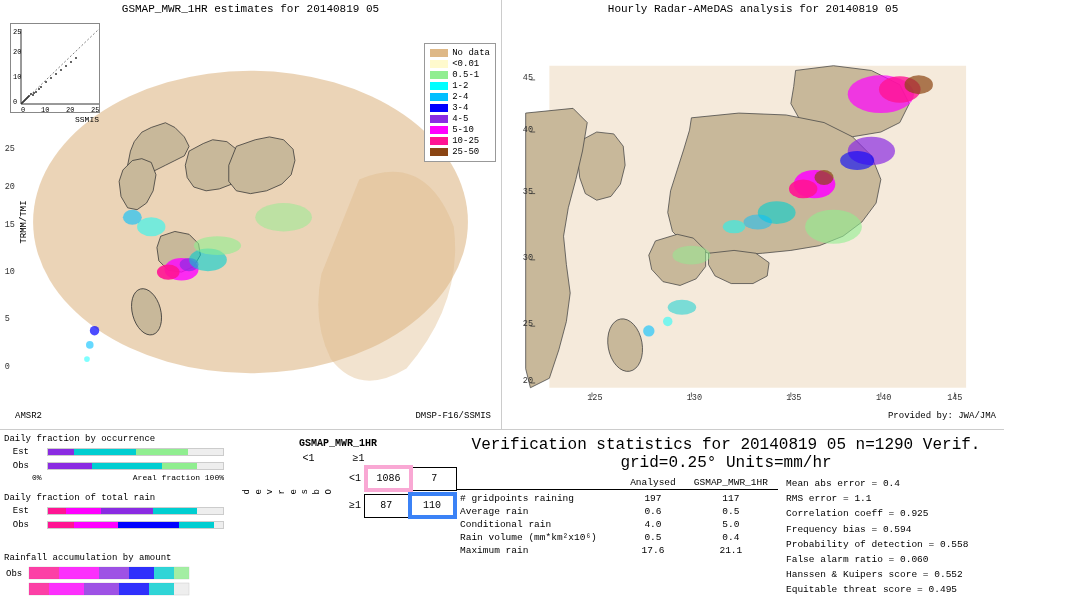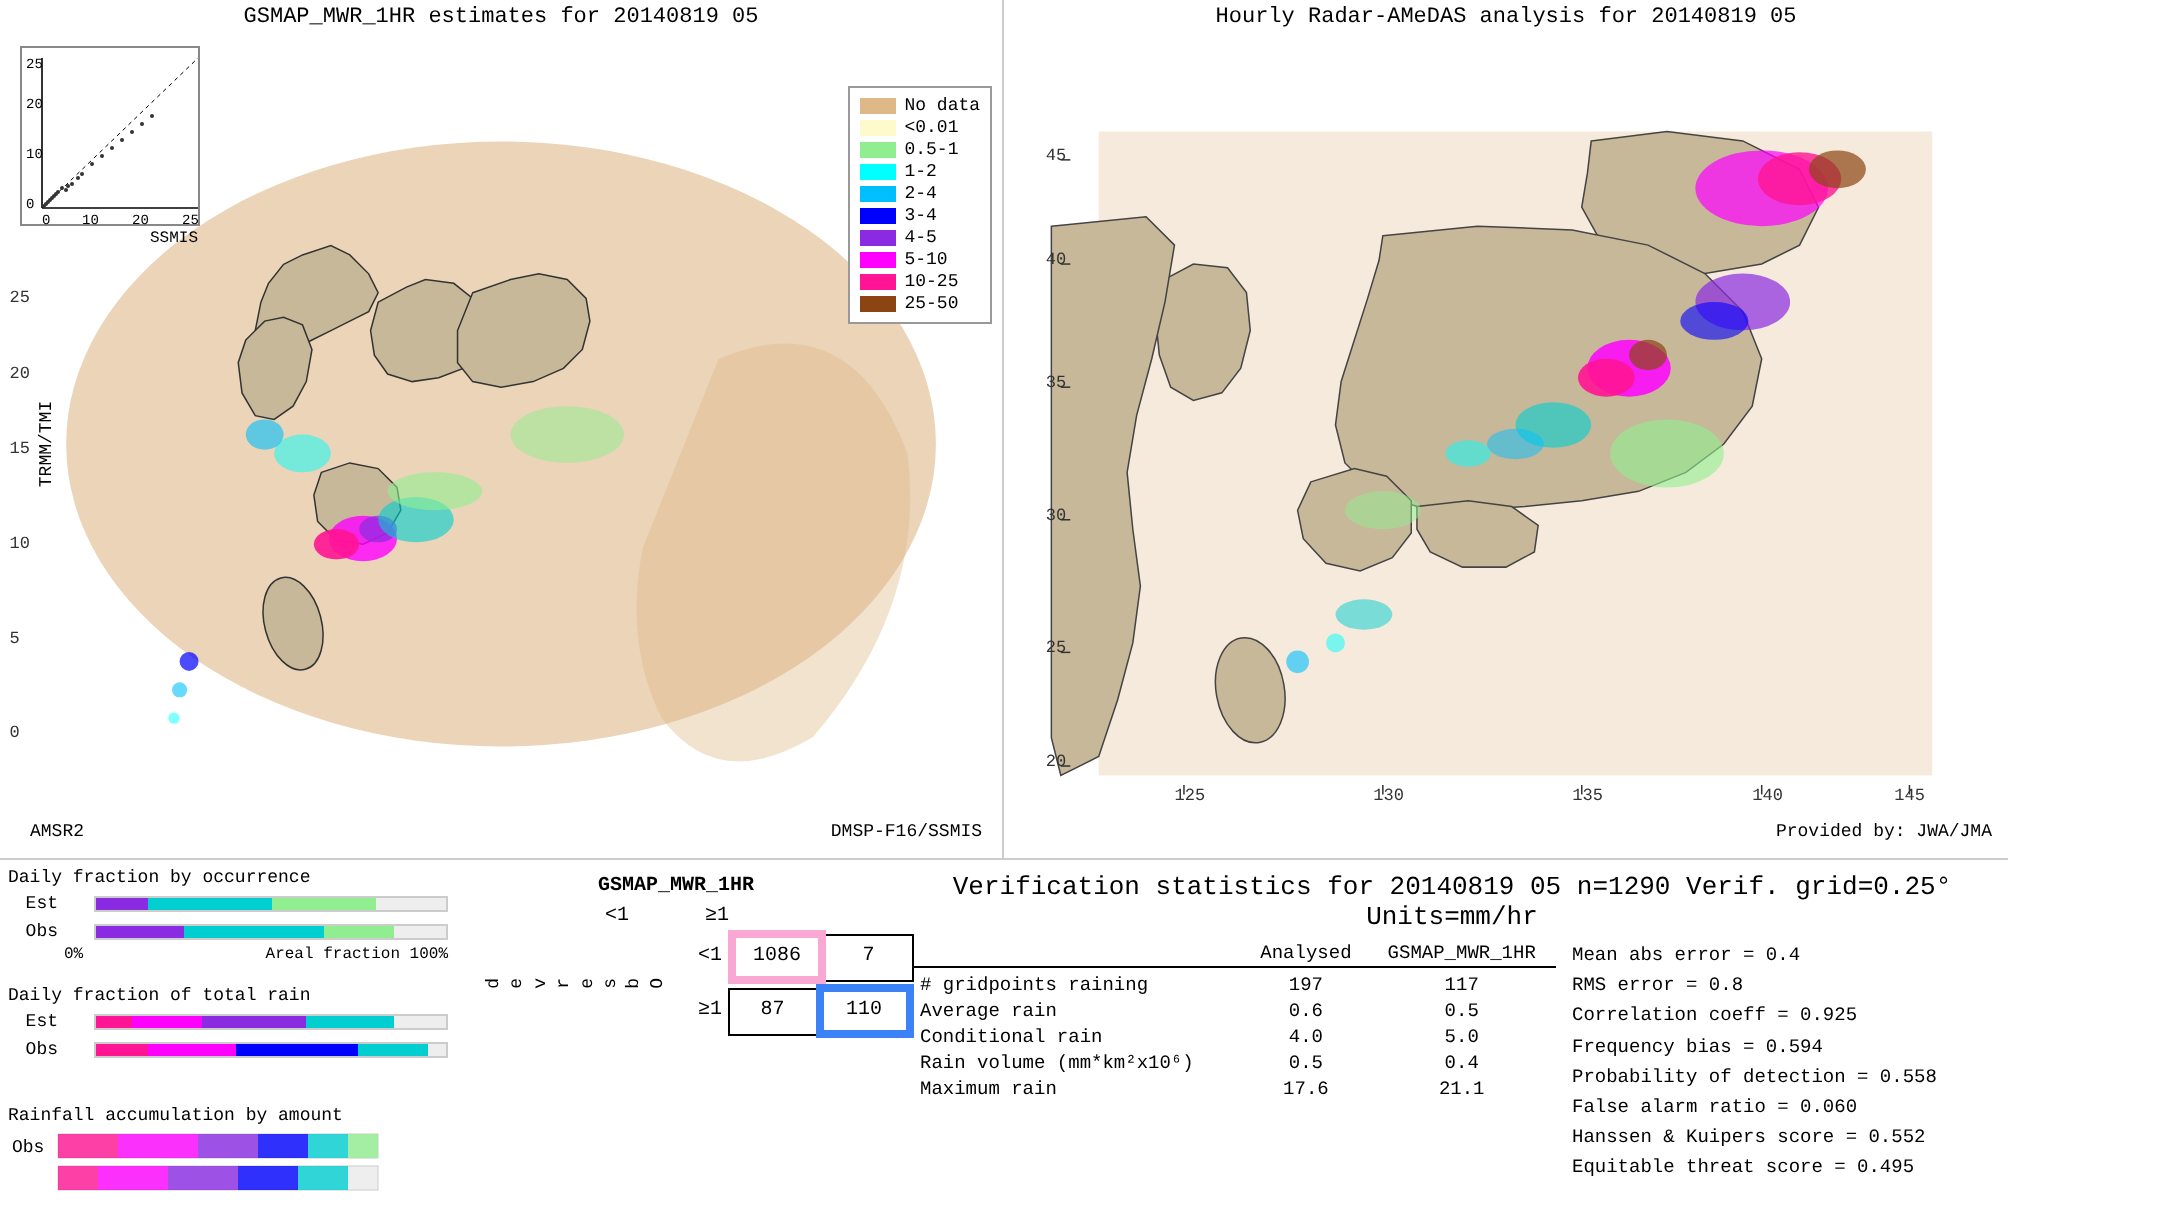--- a/index.html
+++ b/index.html
@@ -186,21 +186,21 @@
 
     
     .stats-panel {
       flex: 1;
       display: flex;
       flex-direction: column;
       padding: 2px 4px;
     }
 
     .stats-title {
-      font-size: 13px;
+      font-size: 16px;
       text-align: center;
       margin-bottom: 4px;
       font-family: 'Courier New', monospace;
     }
 
     .stats-columns {
       display: flex;
       gap: 8px;
       flex: 1;
     }
@@ -637,21 +637,21 @@
                 <td style="text-align:left">Maximum rain</td>
                 <td style="text-align:center">17.6</td>
                 <td style="text-align:center">21.1</td>
               </tr>
             </tbody>
           </table>
         </div>
 
         <div class="stats-right">
           <div class="stats-right-item">Mean abs error = 0.4</div>
-          <div class="stats-right-item">RMS error = 0.8</div>
+          <div class="stats-right-item">RMS error = 1.1</div>
           <div class="stats-right-item">Correlation coeff = 0.925</div>
           <div class="stats-right-item">Frequency bias = 0.594</div>
           <div class="stats-right-item">Probability of detection = 0.558</div>
           <div class="stats-right-item">False alarm ratio = 0.060</div>
           <div class="stats-right-item">Hanssen &amp; Kuipers score = 0.552</div>
           <div class="stats-right-item">Equitable threat score = 0.495</div>
         </div>
       </div>
     </div>
 

